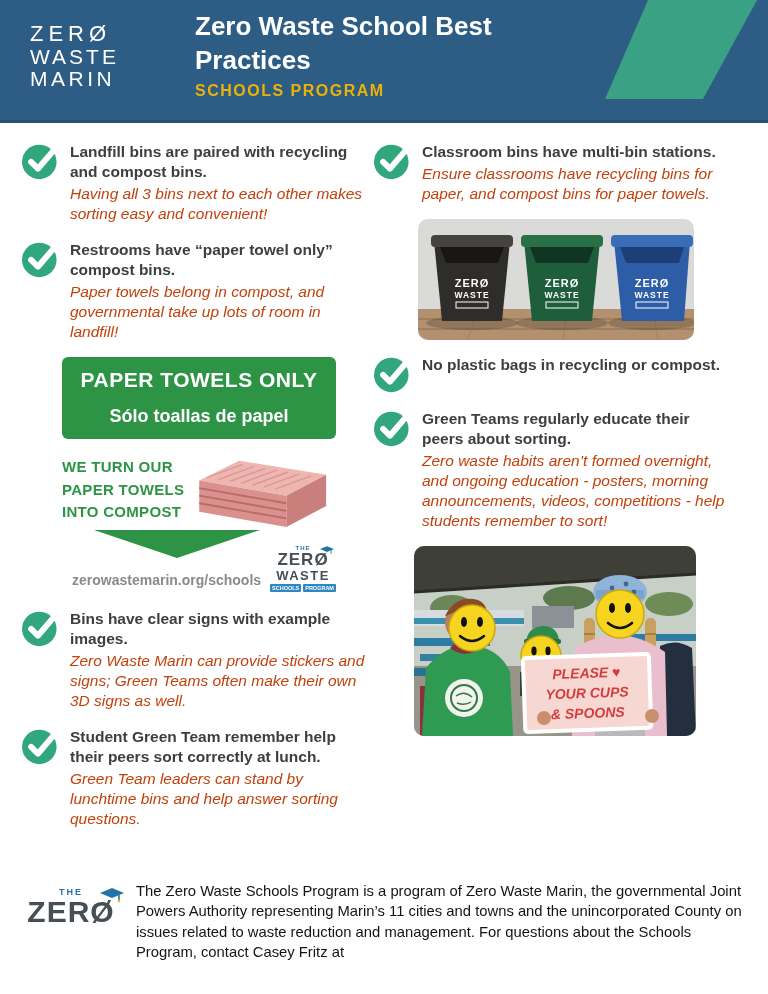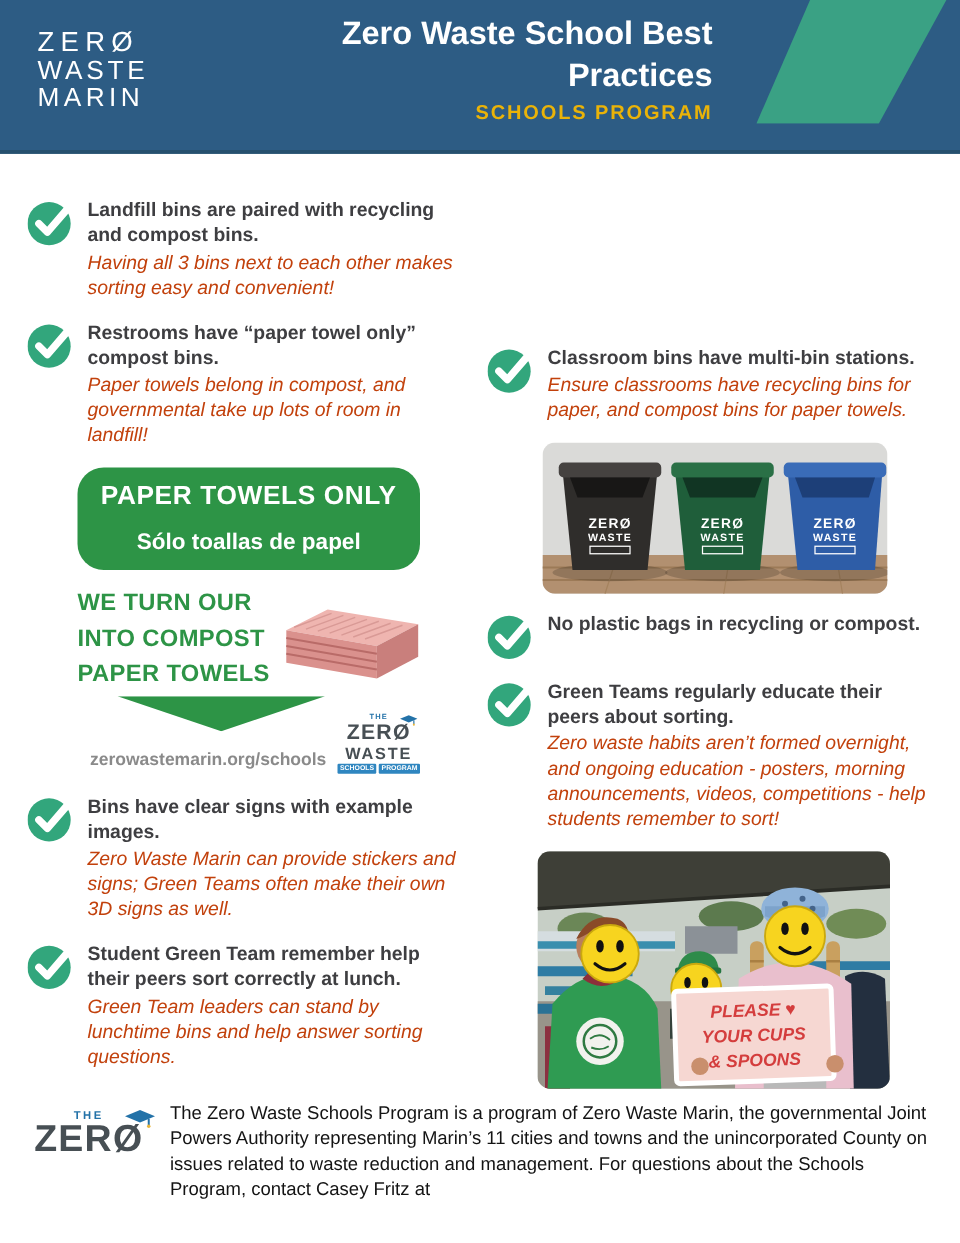--- a/index.html
+++ b/index.html
@@ -8,48 +8,48 @@
     width:768px; height:994px; background:#ffffff; position:relative; overflow:hidden;
     font-family:"Liberation Sans", sans-serif;
   }
 
   
   .header { position:relative; height:123px; background:#2d5c84; border-bottom:3px solid #26506e; overflow:hidden; }
   .hdr-logo { position:absolute; left:30px; top:22px; color:#fff; line-height:1.08; }
   .hdr-logo .l1 { font-size:22px; letter-spacing:5px; }
   .hdr-logo .l2 { font-size:21px; letter-spacing:3px; }
   .hdr-logo .l3 { font-size:21px; letter-spacing:3.5px; }
-  .hdr-center { position:absolute; left:195px; top:10px; width:375px; text-align:right; }
+  .hdr-center { position:absolute; left:195px; top:10px; width:375px; text-align:left; }
   .hdr-title { color:#fff; font-weight:bold; font-size:26px; line-height:1.3; }
   .hdr-sub { color:#eab308; font-weight:bold; font-size:16px; letter-spacing:1.5px; margin-top:4px; }
   .hdr-shape { position:absolute; right:0; top:0; width:168px; height:99px; background:#3aa184;
     clip-path:polygon(28.6% 0, 93.5% 0, 61.3% 100%, 3% 100%); }
 
   
-  .content { display:flex; gap:16px; padding:18px 8px 0 22px; min-height:748px; align-items:flex-end; }
+  .content { display:flex; gap:0; padding:18px 8px 0 22px; min-height:748px; align-items:flex-start; }
   .col-left { width:352px; }
   .col-right { width:366px; }
 
   .check-item { display:flex; gap:8px; margin-bottom:15px; }
   .check { width:40px; height:38px; flex:0 0 40px; margin-top:1px; }
   .check-text { padding-top:1px; }
   .ci-head { margin:0 0 2px 0; font-size:15.5px; font-weight:bold; color:#3e3e41; line-height:1.28; }
   .ci-body { margin:0; font-size:15.5px; color:#c2410c; line-height:1.3;font-style:italic; }
   .col-left .ci-head { max-width:285px; }
   .col-left .ci-body { max-width:300px; }
   .col-right .ci-head { max-width:310px; }
   .col-right .ci-body { max-width:340px; }
 
   
   .sign-block { width:274px; margin:2px 0 16px 40px; }
-  .sign-green { background:#2d9446; border-radius:21px; color:#fff; text-align:center; padding:11px 4px 12px; }
+  .sign-green { background:#2d9446; border-radius:6px; color:#fff; text-align:center; padding:11px 4px 12px; }
   .sign-title { font-size:21px; font-weight:bold; letter-spacing:0.5px; }
   .sign-sub { font-size:18px; font-weight:bold; margin-top:14px; }
   .sign-msg-row { display:flex; align-items:center; margin-top:13px; }
-  .msg-text { color:#2d9446; font-weight:bold; font-size:19px; line-height:1.5; letter-spacing:0.3px; white-space:nowrap; }
+  .msg-text { color:#2d9446; font-weight:bold; font-size:15px; line-height:1.5; letter-spacing:0.3px; white-space:nowrap; }
   .towels { width:142px; height:76px; margin-left:2px; }
   .sign-bottom { position:relative; height:62px; margin-top:2px; }
   .arrow { position:absolute; left:32px; top:0; }
   .sign-url { position:absolute; left:10px; bottom:4px; color:#8a8a8a; font-size:14px; font-weight:bold; }
 
   
   .zw-logo { text-align:center; }
   .zw-the { color:#2372a8; font-weight:bold; }
   .zw-zero-wrap { position:relative; display:inline-block; }
   .zw-zero, .zw-waste { color:#474f54; font-weight:bold; line-height:1; }
@@ -121,22 +121,22 @@
     </div>
 
     <div class="sign-block">
       <div class="sign-green">
         <div class="sign-title">PAPER TOWELS ONLY</div>
         <div class="sign-sub">Sólo toallas de papel</div>
       </div>
       <div class="sign-msg-row">
         <div class="msg-text">
           <div>WE TURN OUR</div>
+          <div>PAPER TOWELS</div>
           <div>INTO COMPOST</div>
-          <div>PAPER TOWELS</div>
         </div>
         <svg class="towels" viewBox="0 0 150 80">
           <polygon points="14,30 56,9 148,24 106,46" fill="#efb5b0"></polygon>
           <polygon points="14,30 106,46 106,79 14,63" fill="#da918d"></polygon>
           <polygon points="106,46 148,24 148,57 106,79" fill="#c97f7c"></polygon>
           <path d="M14 38 L106 54 M14 46 L106 62 M14 54 L106 70" stroke="#b96b68" stroke-width="2" fill="none"></path>
           <path d="M22 27 L60 13 M34 29 L72 15 M46 31 L84 17 M58 33 L96 19 M70 35 L108 21 M82 37 L120 23 M94 39 L132 25" stroke="#d99a96" stroke-width="1.5" fill="none"></path>
         </svg>
       </div>
       <div class="sign-bottom">

